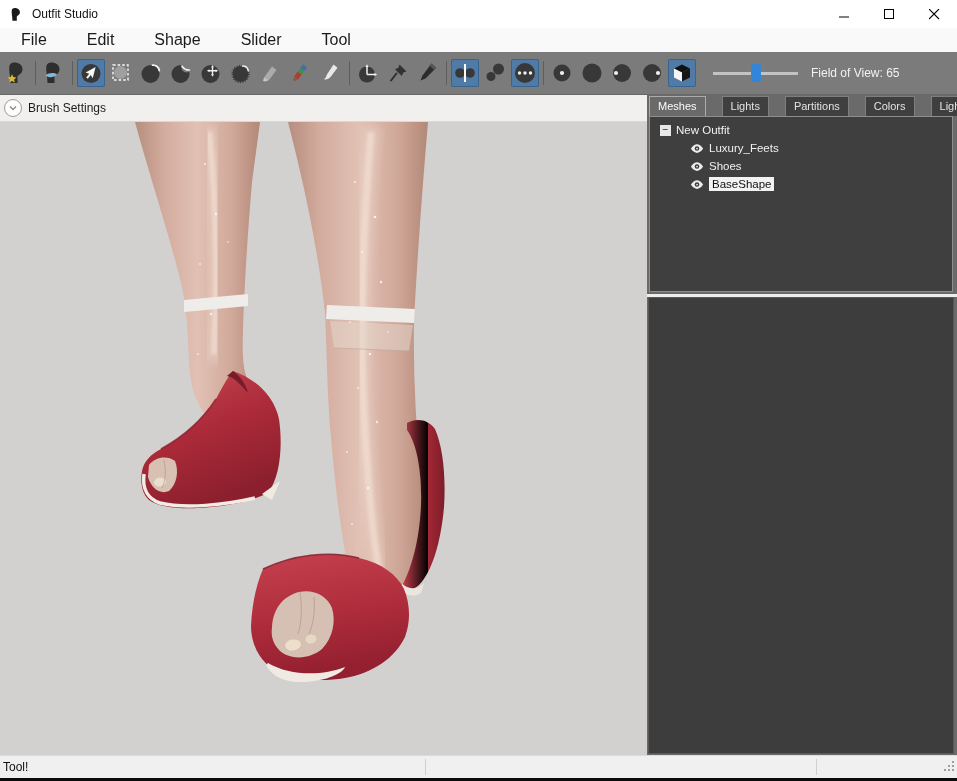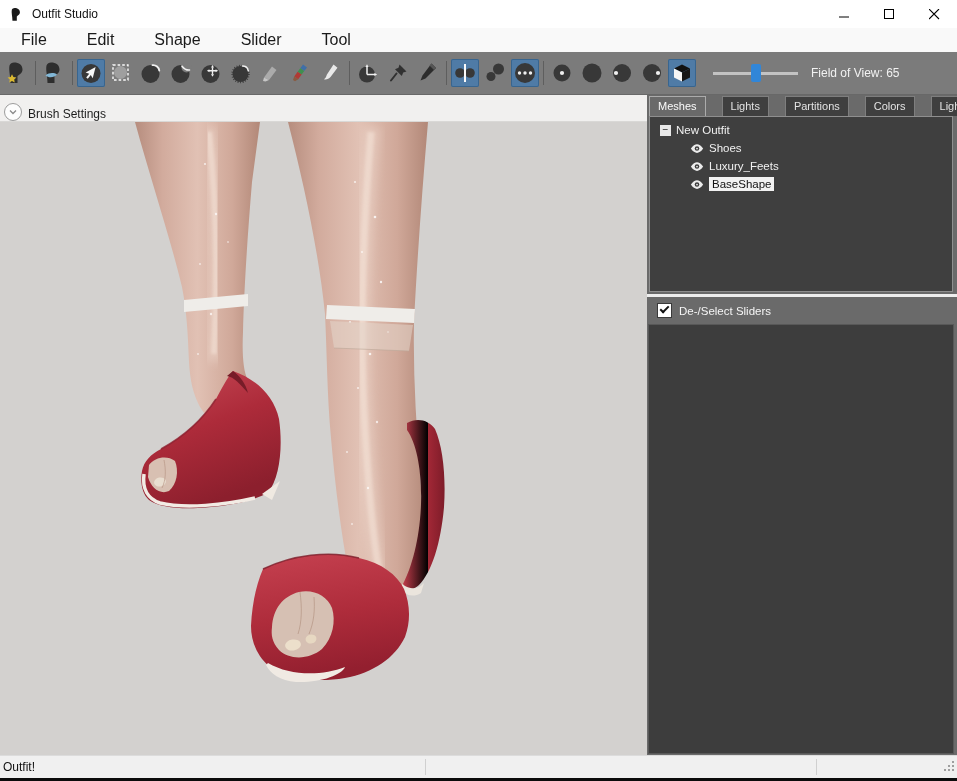--- a/index.html
+++ b/index.html
@@ -21,21 +21,21 @@
   .tb-btn.active{background:#4f7ba6;box-shadow:inset 0 0 0 1px #38658f;}
   .tb-btn svg{display:block;}
   .tb-sep{width:1px;height:24px;background:#5e5e5e;margin:0 3px;flex:0 0 auto;}
   .fov-slider{width:85px;height:18px;position:relative;margin-left:16px;flex:0 0 auto;}
   .fov-track{position:absolute;left:0;right:0;top:8px;height:3px;background:#c3c3c3;}
   .fov-handle{position:absolute;top:0;width:10px;height:18px;background:#3186d8;border-radius:2px;left:45%;}
   .fov-label{color:#f2f2f2;font-size:12px;margin-left:13px;white-space:nowrap;}
   
   .content{flex:1;display:flex;min-height:0;}
   .left-col{width:647px;display:flex;flex-direction:column;flex:0 0 auto;}
-  .brush-bar{height:27px;background:#f1f0ef;border-bottom:1px solid #d9d8d6;display:flex;align-items:flex-end;box-sizing:border-box;flex:0 0 auto;}
+  .brush-bar{height:27px;background:#f1f0ef;border-bottom:1px solid #d9d8d6;display:flex;align-items:center;box-sizing:border-box;flex:0 0 auto;}
   .chev-circle{width:16px;height:16px;border:1px solid #9c9c9c;border-radius:50%;margin:0 6px 0 4px;display:flex;align-items:center;justify-content:center;background:#fdfdfd;}
   .brush-label{font-size:12px;color:#1c1c1c;}
   .viewport{flex:1;background:#d3d1cf;min-height:0;}
   .viewport svg{display:block;}
   
   .right-panel{flex:1;background:#6a6a6a;display:flex;flex-direction:column;min-width:0;}
   .tab-bar{height:21px;display:flex;align-items:flex-end;padding-left:2px;gap:16px;flex:0 0 auto;}
   .tab{height:19px;line-height:19px;padding:0 8px;font-size:11px;color:#e3e3e3;background:#3f3f3f;
     border:1px solid #7e7e7e;border-bottom:none;white-space:nowrap;}
   .tab.active{background:#6a6a6a;color:#fbfbfb;border-color:#ababab;}
@@ -447,57 +447,53 @@
           <span class="tree-label">New Outfit</span>
         </div>
         <div class="tree-row child">
           <span class="eye">
             <svg viewBox="0 0 16 12" width="14" height="11">
                 <path d="M1,6 C3,2.5 6,1 8,1 C10,1 13,2.5 15,6 C13,9.5 10,11 8,11 C6,11 3,9.5 1,6 Z" fill="#ececec"></path>
                 <circle cx="8" cy="6" r="2.6" fill="#3c3c3c"></circle>
                 <circle cx="8" cy="6" r="1" fill="#ececec"></circle>
               </svg>
           </span>
-          <span class="tree-label">Shoes</span>
+          <span class="tree-label">Luxury_Feets</span>
         </div>
         <div class="tree-row child">
           <span class="eye">
             <svg viewBox="0 0 16 12" width="14" height="11">
                 <path d="M1,6 C3,2.5 6,1 8,1 C10,1 13,2.5 15,6 C13,9.5 10,11 8,11 C6,11 3,9.5 1,6 Z" fill="#ececec"></path>
                 <circle cx="8" cy="6" r="2.6" fill="#3c3c3c"></circle>
                 <circle cx="8" cy="6" r="1" fill="#ececec"></circle>
               </svg>
           </span>
-          <span class="tree-label">Luxury_Feets</span>
+          <span class="tree-label">Shoes</span>
         </div>
         <div class="tree-row child">
           <span class="eye">
             <svg viewBox="0 0 16 12" width="14" height="11">
                 <path d="M1,6 C3,2.5 6,1 8,1 C10,1 13,2.5 15,6 C13,9.5 10,11 8,11 C6,11 3,9.5 1,6 Z" fill="#ececec"></path>
                 <circle cx="8" cy="6" r="2.6" fill="#3c3c3c"></circle>
                 <circle cx="8" cy="6" r="1" fill="#ececec"></circle>
               </svg>
           </span>
           <span class="tree-label selected">BaseShape</span>
         </div>
       </div>
 
       <div class="tree-splitter"></div>
 
-      <div class="sliders-header">
-        <span class="checkbox"></span>
-        <span class="sliders-label">De-/Select Sliders</span>
-      </div>
 
       <div class="sliders-body"></div>
     </div>
   </div>
 
   <div class="statusbar">
-    <span class="status-text">Outfit!</span>
+    <span class="status-text">Tool!</span>
     <div class="status-sep" style="left:425px;"></div>
     <div class="status-sep" style="left:816px;"></div>
     <span class="grip">
       <svg width="11" height="11">
           <g fill="#9e9e9e">
             <rect x="8" y="0" width="2" height="2"></rect>
             <rect x="8" y="4" width="2" height="2"></rect>
             <rect x="4" y="4" width="2" height="2"></rect>
             <rect x="8" y="8" width="2" height="2"></rect>
             <rect x="4" y="8" width="2" height="2"></rect>

